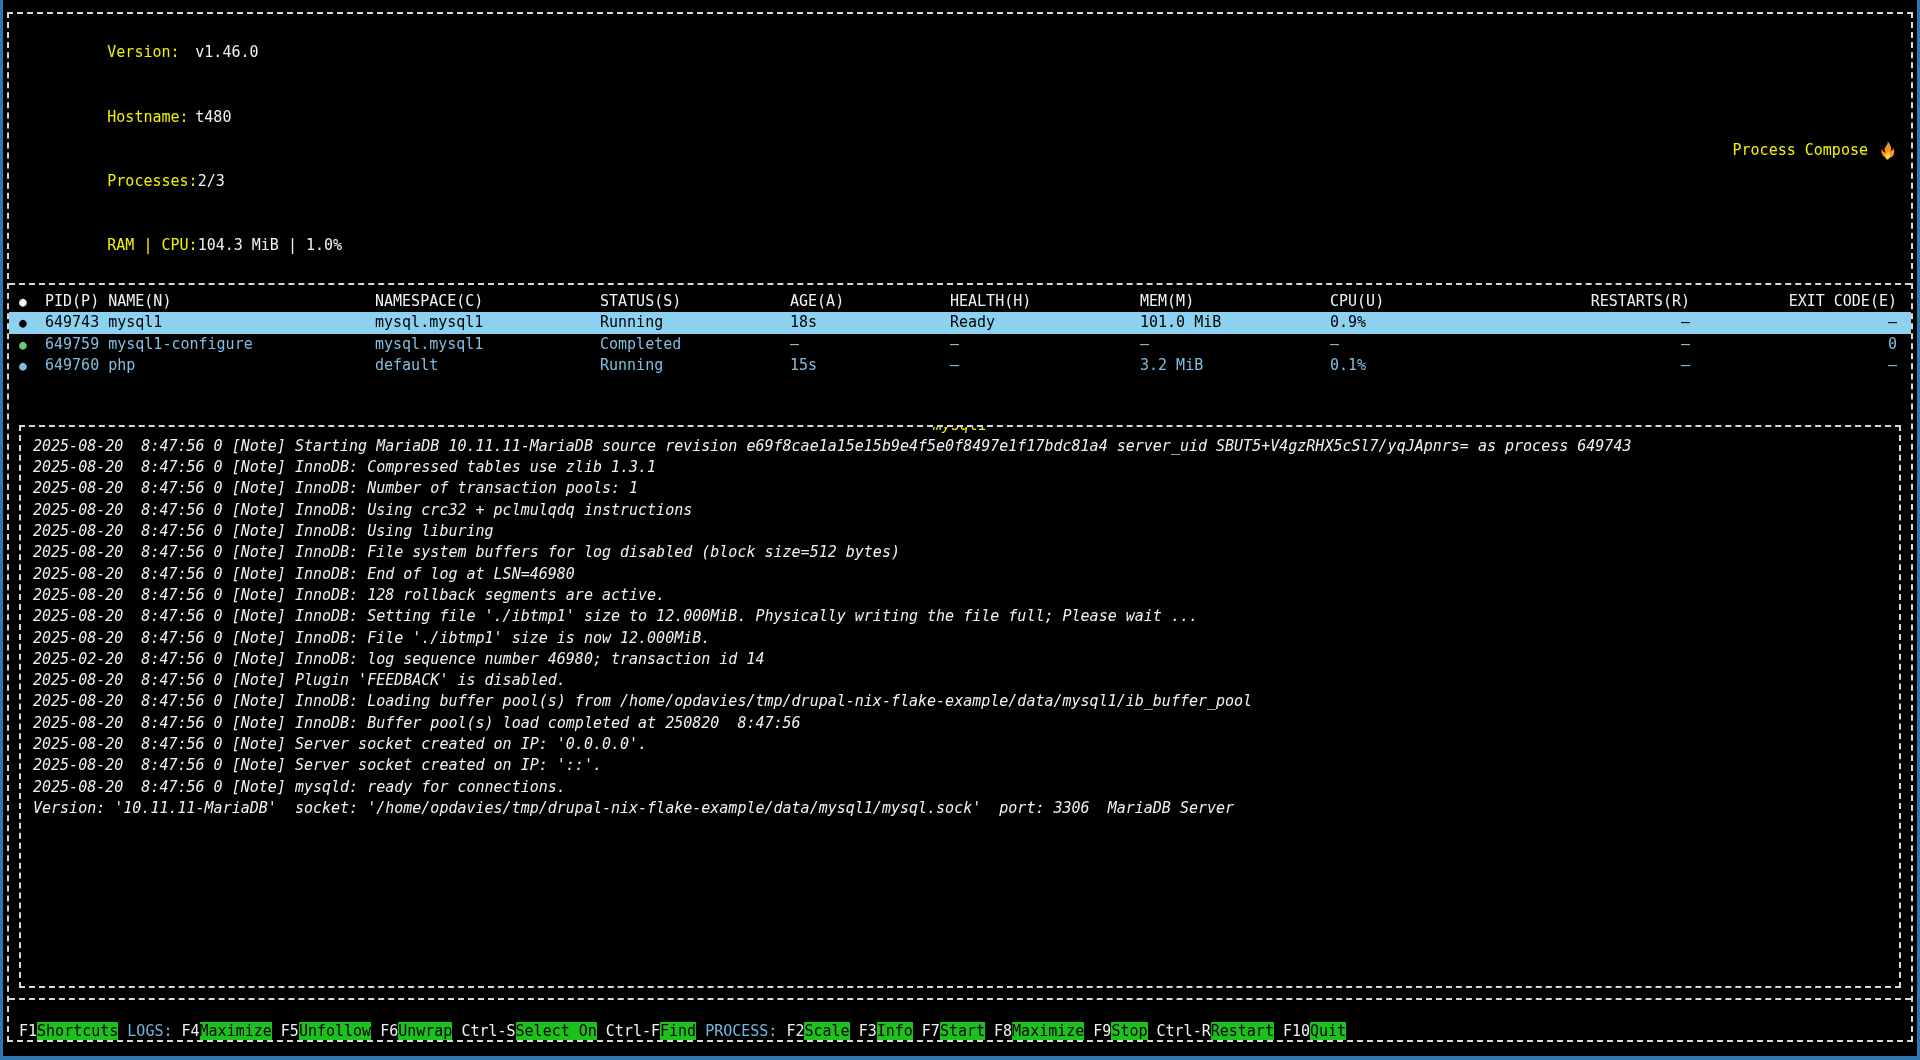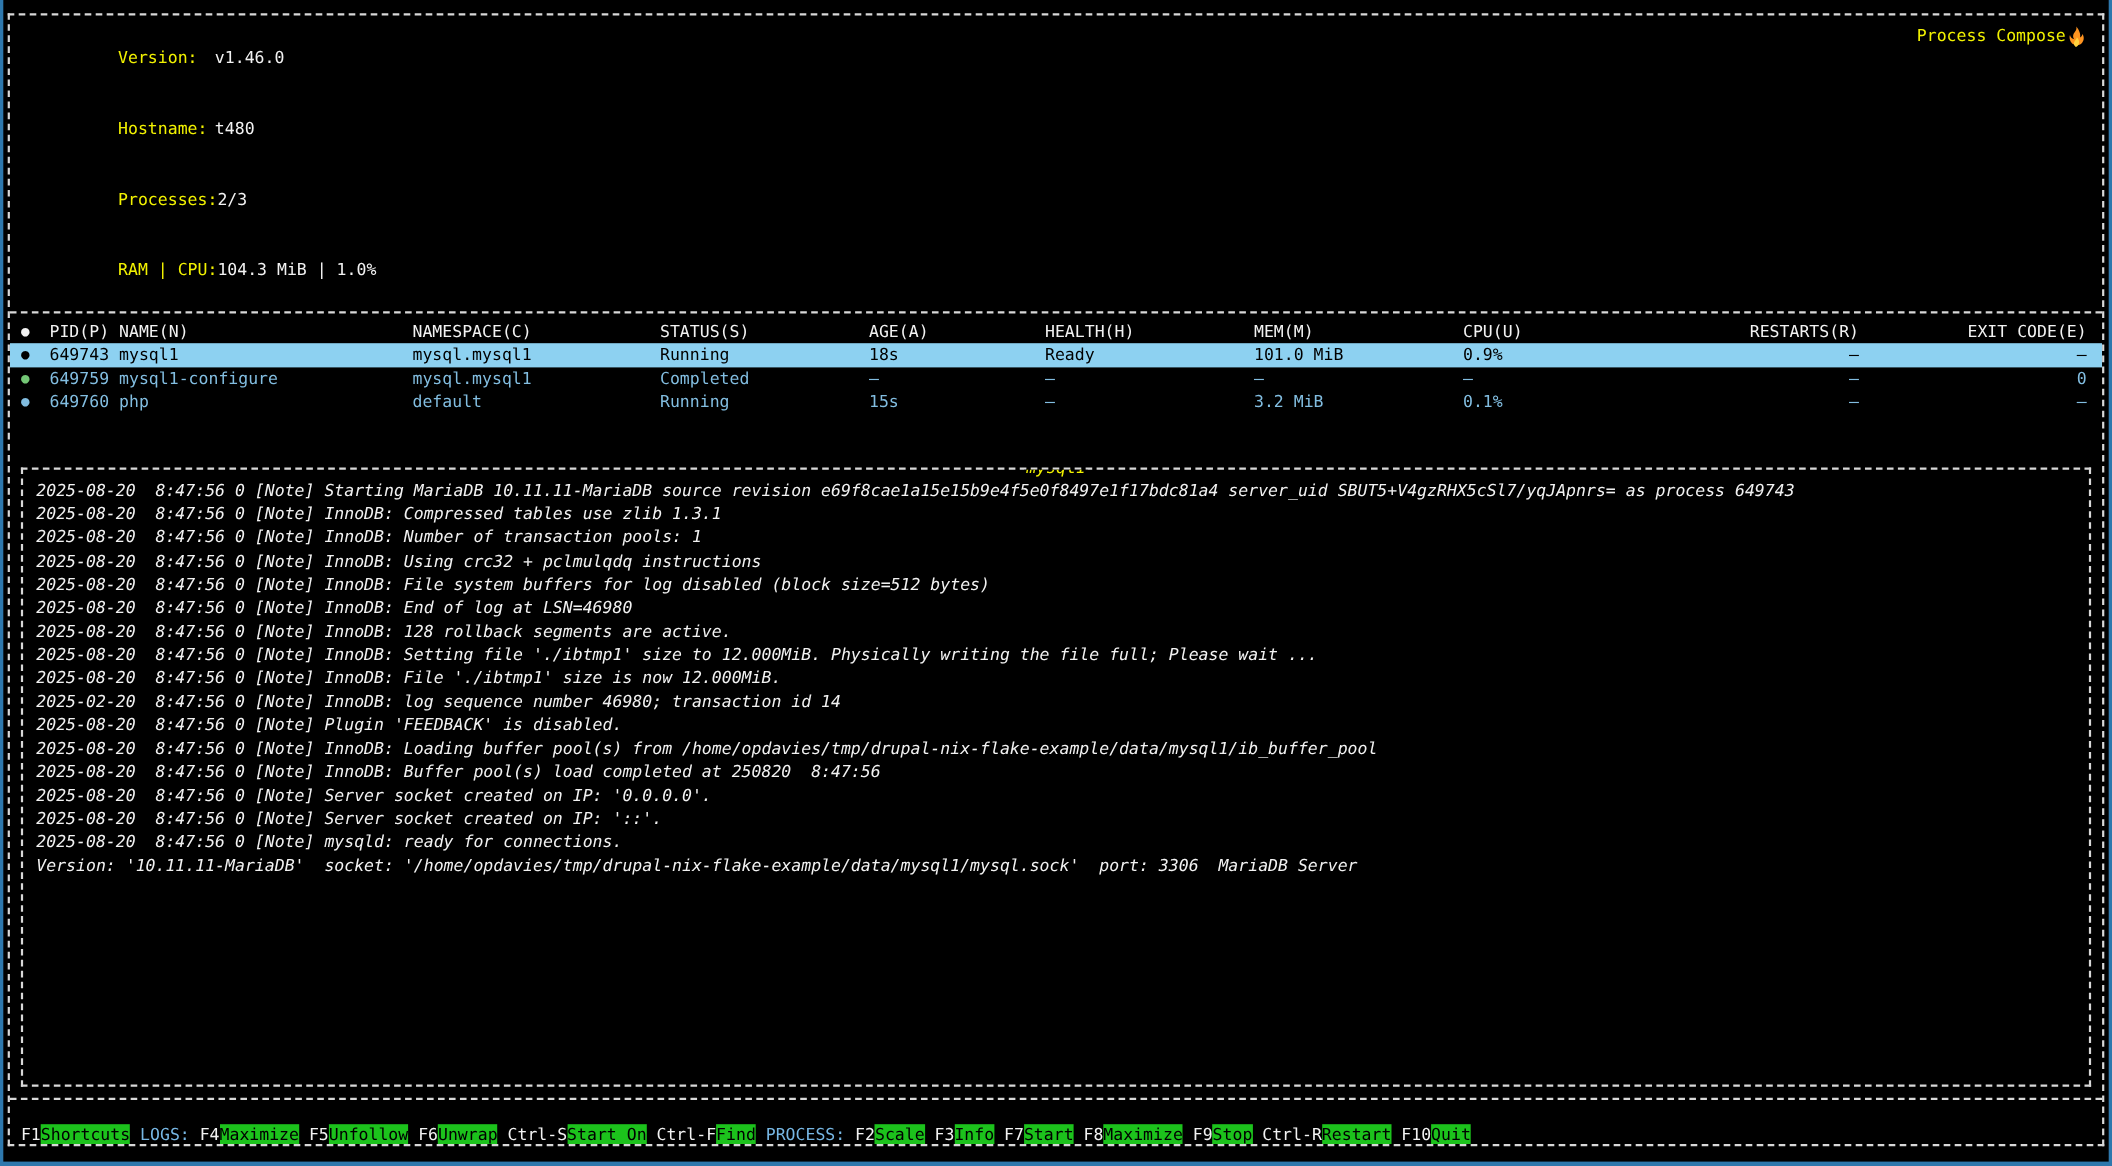--- a/index.html
+++ b/index.html
@@ -29,21 +29,21 @@
   .tui{
     position:absolute;left:4px;right:4px;top:12px;bottom:14px;
     border:2px dashed var(--border);
     display:flex;flex-direction:column;overflow:hidden;
   }
   
   .header-pane{display:flex;justify-content:space-between;padding:7px 14px 5px 8px;}
   .hrow{line-height:21.4px;white-space:pre;}
   .hlabel{color:var(--yellow);display:inline-block;min-width:88px;}
   .hvalue{color:var(--white);}
-  .app-title{color:var(--yellow);display:flex;align-items:flex-start;padding-top:2px;}
+  .app-title{color:var(--yellow);display:flex;align-items:center;gap:10px;padding-top:2px;}
   .fire{width:19px;height:21px;display:inline-block;}
   .pane-sep{border-top:2px dashed var(--border);height:0;flex:none;}
   
   .table-pane{height:131px;padding-top:6px;flex:none;}
   .trow{
     display:grid;
     grid-template-columns:26px 330px 225px 190px 160px 190px 190px 180px 180px 1fr;
     height:21.5px;line-height:21.5px;
     padding:0 14px 0 10px;white-space:pre;
   }
@@ -166,20 +166,21 @@
       </div>
     </div>
 
     <div class="log-box">
       <span class="log-title">mysql1</span>
       <div>
         <div class="log-line">2025-08-20  8:47:56 0 [Note] Starting MariaDB 10.11.11-MariaDB source revision e69f8cae1a15e15b9e4f5e0f8497e1f17bdc81a4 server_uid SBUT5+V4gzRHX5cSl7/yqJApnrs= as process 649743</div>
         <div class="log-line">2025-08-20  8:47:56 0 [Note] InnoDB: Compressed tables use zlib 1.3.1</div>
         <div class="log-line">2025-08-20  8:47:56 0 [Note] InnoDB: Number of transaction pools: 1</div>
         <div class="log-line">2025-08-20  8:47:56 0 [Note] InnoDB: Using crc32 + pclmulqdq instructions</div>
+        <div class="log-line">2025-08-20  8:47:56 0 [Note] InnoDB: Using liburing</div>
         <div class="log-line">2025-08-20  8:47:56 0 [Note] InnoDB: File system buffers for log disabled (block size=512 bytes)</div>
         <div class="log-line">2025-08-20  8:47:56 0 [Note] InnoDB: End of log at LSN=46980</div>
         <div class="log-line">2025-08-20  8:47:56 0 [Note] InnoDB: 128 rollback segments are active.</div>
         <div class="log-line">2025-08-20  8:47:56 0 [Note] InnoDB: Setting file './ibtmp1' size to 12.000MiB. Physically writing the file full; Please wait ...</div>
         <div class="log-line">2025-08-20  8:47:56 0 [Note] InnoDB: File './ibtmp1' size is now 12.000MiB.</div>
         <div class="log-line">2025-02-20  8:47:56 0 [Note] InnoDB: log sequence number 46980; transaction id 14</div>
         <div class="log-line">2025-08-20  8:47:56 0 [Note] Plugin 'FEEDBACK' is disabled.</div>
         <div class="log-line">2025-08-20  8:47:56 0 [Note] InnoDB: Loading buffer pool(s) from /home/opdavies/tmp/drupal-nix-flake-example/data/mysql1/ib_buffer_pool</div>
         <div class="log-line">2025-08-20  8:47:56 0 [Note] InnoDB: Buffer pool(s) load completed at 250820  8:47:56</div>
         <div class="log-line">2025-08-20  8:47:56 0 [Note] Server socket created on IP: '0.0.0.0'.</div>
@@ -190,21 +191,21 @@
     </div>
 
     <div class="pane-sep footer-sep"></div>
 
     <div class="footer">
       <span class="fgroup"><span class="fkey">F1</span><span class="fbtn">Shortcuts</span></span>
       <span class="fsec">LOGS:</span>
       <span class="fgroup"><span class="fkey">F4</span><span class="fbtn">Maximize</span></span>
       <span class="fgroup"><span class="fkey">F5</span><span class="fbtn">Unfollow</span></span>
       <span class="fgroup"><span class="fkey">F6</span><span class="fbtn">Unwrap</span></span>
-      <span class="fgroup"><span class="fkey">Ctrl-S</span><span class="fbtn">Start On</span></span>
+      <span class="fgroup"><span class="fkey">Ctrl-S</span><span class="fbtn">Select On</span></span>
       <span class="fgroup"><span class="fkey">Ctrl-F</span><span class="fbtn">Find</span></span>
       <span class="fsec">PROCESS:</span>
       <span class="fgroup"><span class="fkey">F2</span><span class="fbtn">Scale</span></span>
       <span class="fgroup"><span class="fkey">F3</span><span class="fbtn">Info</span></span>
       <span class="fgroup"><span class="fkey">F7</span><span class="fbtn">Start</span></span>
       <span class="fgroup"><span class="fkey">F8</span><span class="fbtn">Maximize</span></span>
       <span class="fgroup"><span class="fkey">F9</span><span class="fbtn">Stop</span></span>
       <span class="fgroup"><span class="fkey">Ctrl-R</span><span class="fbtn">Restart</span></span>
       <span class="fgroup"><span class="fkey">F10</span><span class="fbtn">Quit</span></span>
     </div>

